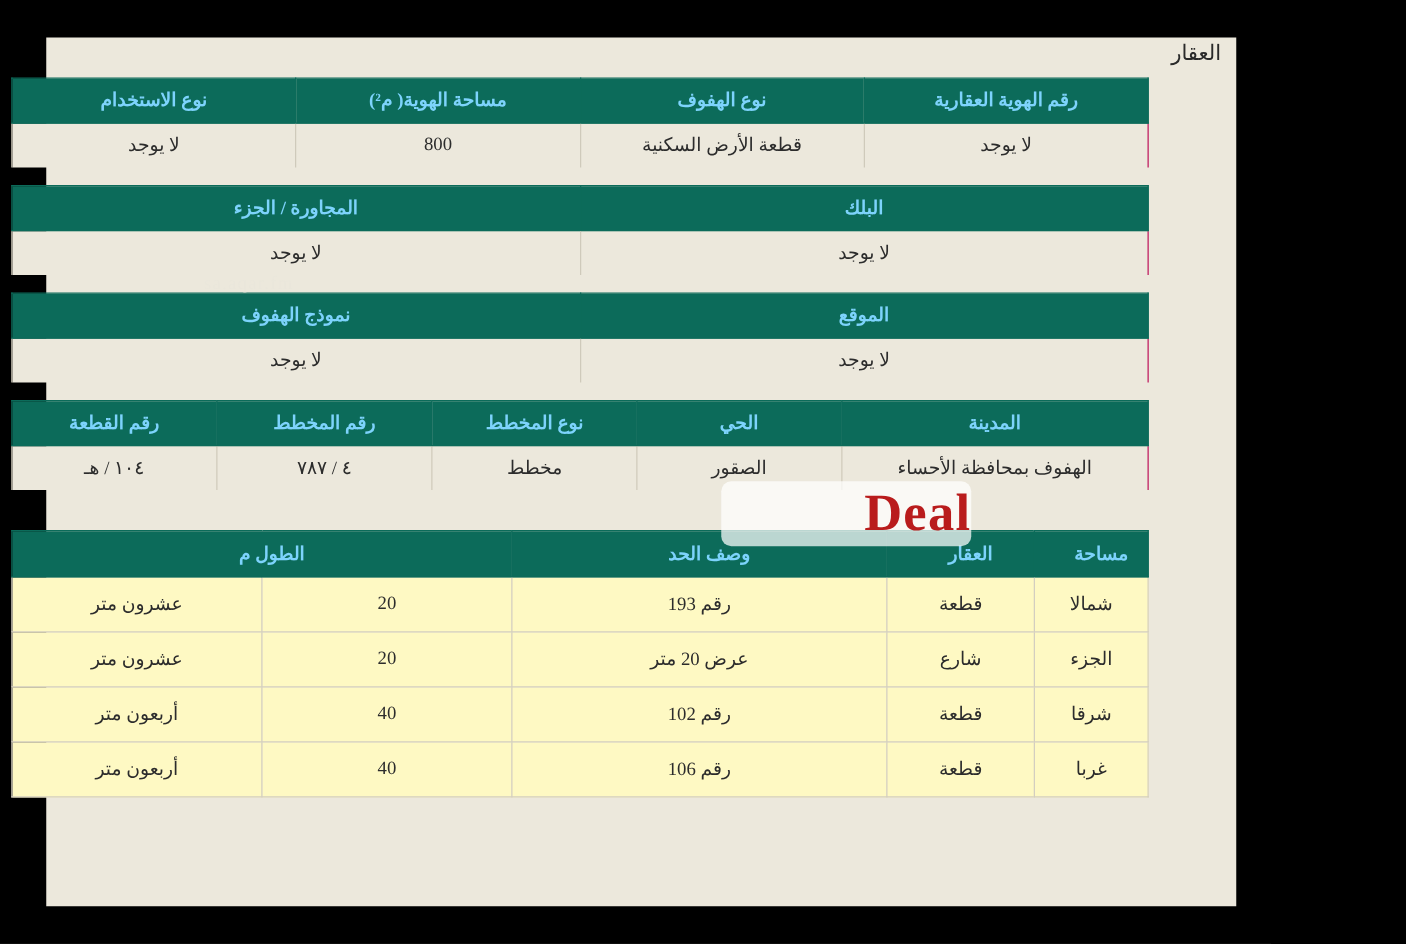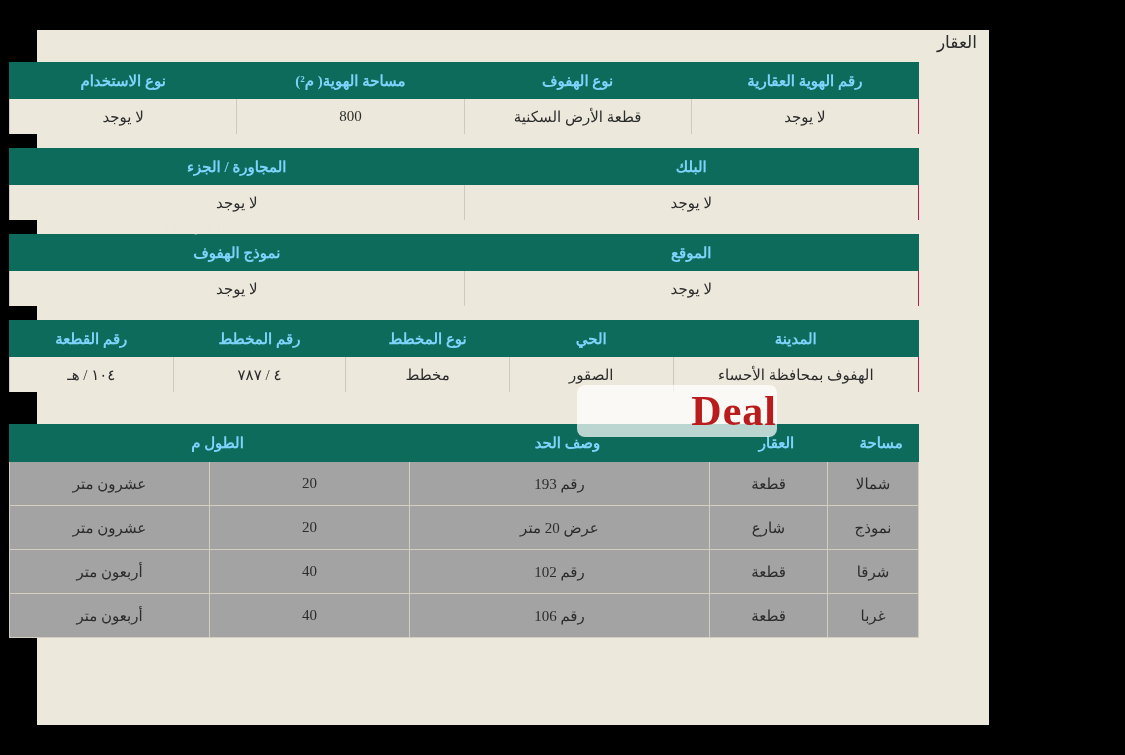--- a/index.html
+++ b/index.html
@@ -84,21 +84,21 @@
     width: 910px;
   }
   #tbl-borders {
     position: absolute;
     top: 394px;
     right: 70px;
     width: 910px;
   }
   #tbl-borders .hdr td { height: 34px; padding-left: 17px; }
   #tbl-borders .brow td {
-    background: #a3a3a3;
+    background: #fef9c3;
     color: #2c2c2c;
     font-size: 15px;
     height: 41px;
     border: 1px solid #d3cec0;
   }
   .watermark-aqar {
     position: absolute;
     left: 72px;
     top: 195px;
     width: 180px;
@@ -243,21 +243,21 @@
       <td colspan="2">الطول م</td>
     </tr>
     <tr class="brow">
       <td>شمالا</td>
       <td>قطعة</td>
       <td>رقم 193</td>
       <td>20</td>
       <td>عشرون متر</td>
     </tr>
     <tr class="brow">
-      <td>نموذج</td>
+      <td>الجزء</td>
       <td>شارع</td>
       <td>عرض 20 متر</td>
       <td>20</td>
       <td>عشرون متر</td>
     </tr>
     <tr class="brow">
       <td>شرقا</td>
       <td>قطعة</td>
       <td>رقم 102</td>
       <td>40</td>

